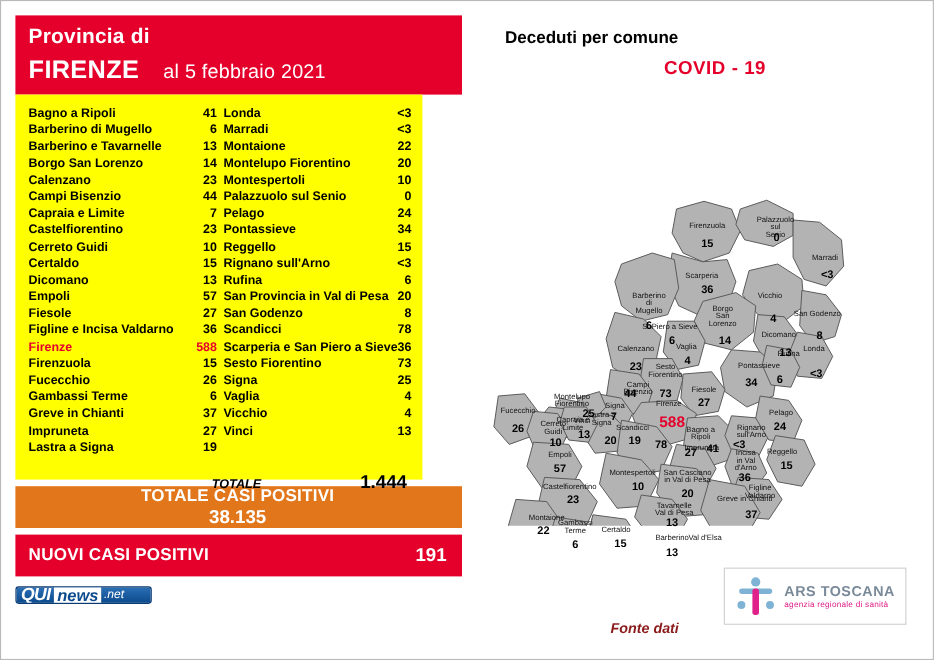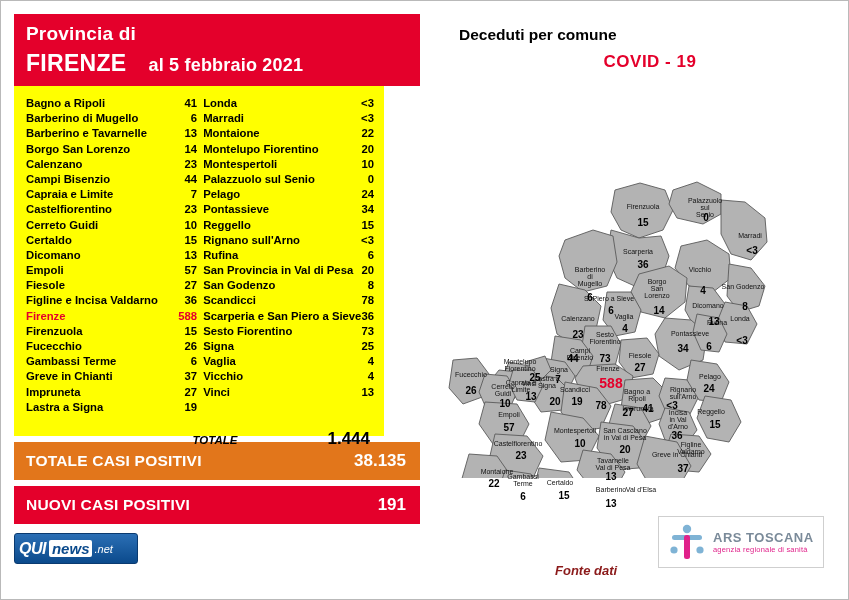--- a/index.html
+++ b/index.html
@@ -28,21 +28,21 @@
     color:#ffffff;
   }
   .header-prov {
     font-size:19px; font-weight:bold; letter-spacing:0.2px; line-height:24px;
   }
   .header-line2 { display:flex; align-items:baseline; margin-top:4px; }
   .header-city {
     font-size:23px; font-weight:bold; letter-spacing:0.3px;
   }
   .header-date {
-    font-size:18px; font-weight:bold; margin-left:22px; letter-spacing:0.2px;
+    font-size:18px; font-weight:normal; margin-left:22px; letter-spacing:0.2px;
   }
 
   .table-box {
     position:relative;
     background:#ffff00;
     width:370px; height:350px;
     padding:10px 10px 0 12px;
   }
   .cols { display:flex; gap:0px; }
   .col { width:100%; }
@@ -65,29 +65,29 @@
   .totale-label { font-size:11.5px; font-weight:bold; font-style:italic; margin-right:90px;}
   .totale-value { font-size:17px; font-weight:bold; }
 
   .bar {
     width:406px; height:38px;
     display:flex; align-items:center; justify-content:space-between;
     padding:0 14px 0 12px;
     color:#ffffff;
     margin-top:6px;
   }
-  .bar-positivi { background:#e2761b; }
+  .bar-positivi { background:#e2761b;flex-direction:column; }
   .bar-nuovi { background:#e4002b; }
   .bar-label { font-size:15.5px; font-weight:bold; letter-spacing:0.2px;}
   .bar-value { font-size:17px; font-weight:bold; }
 
   
   .quinews {
     position:absolute; left:14px; top:533px;
-    width:124px; height:31px;
+    width:124px; height:16px;
     background:linear-gradient(#2b6fb5,#0b4a8c);
     border:1px solid #0a3a70; border-radius:3px;
     display:flex; align-items:center; padding-left:4px;
     color:#ffffff; overflow:hidden;
   }
   .quinews .qui {
     font-size:16px; font-weight:bold; font-style:italic; letter-spacing:-0.5px;
   }
   .quinews .news {
     background:#ffffff; color:#0b4a8c; font-size:15px; font-weight:bold;

